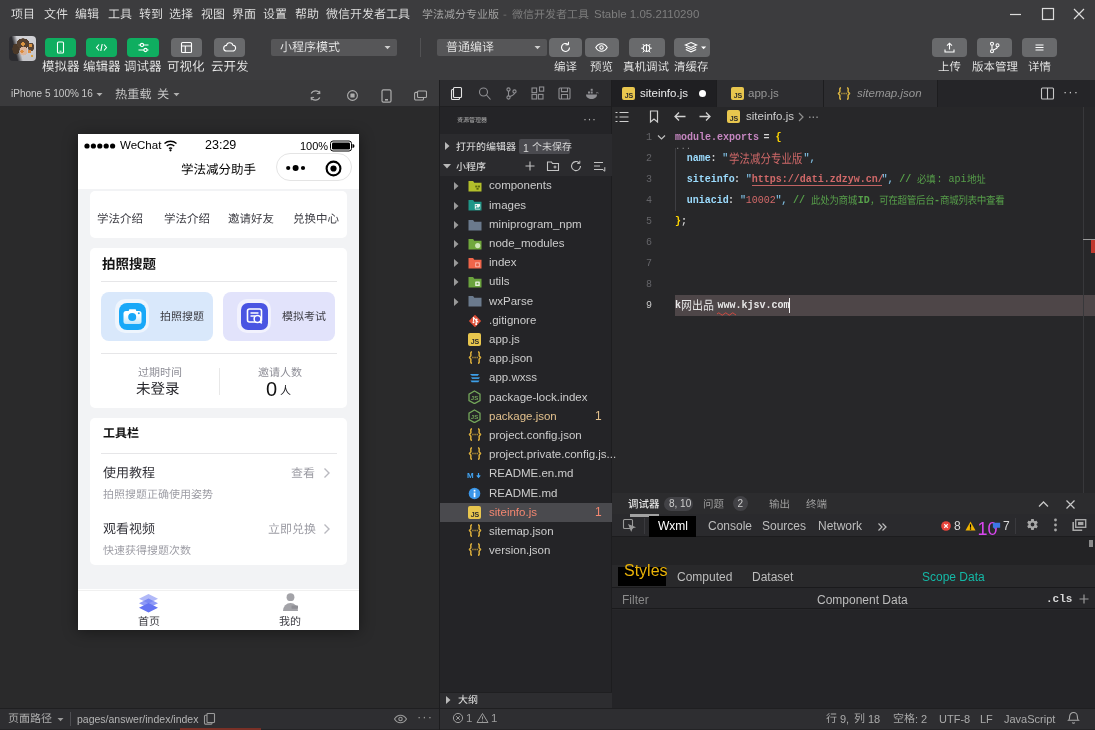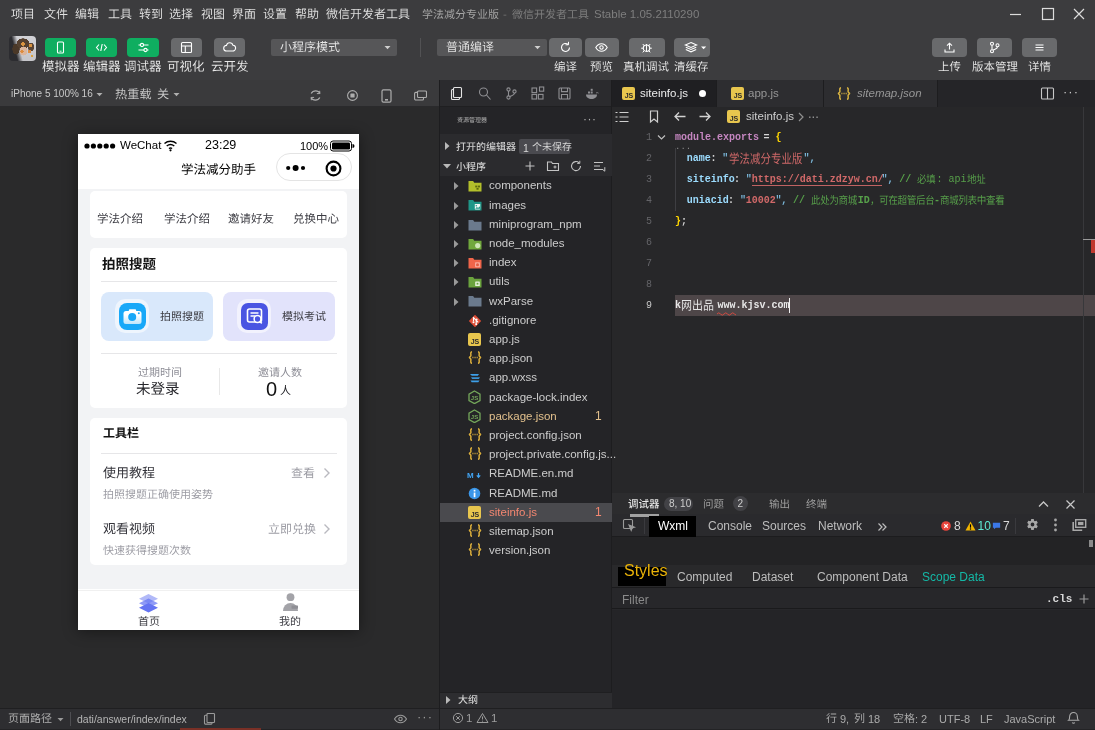--- a/index.html
+++ b/index.html
@@ -956,21 +956,21 @@
     <div class="lat mono" style="left:936.4px;top:173.7px;font-size:10px;font-weight:normal;color:#57a04a">: api</div>
     <svg style="position:absolute;left:966.9px;top:172.3px;overflow:visible;" width="20" height="15">
       <g fill="#57a04a" transform="translate(0,11.0)">
         <use href="#r5730" transform="translate(0.0,0) scale(0.0095,-0.0108)"></use>
         <use href="#r5740" transform="translate(9.2,0) scale(0.0095,-0.0108)"></use>
       </g>
     </svg>
     <div class="lat mono" style="left:686.8px;top:194.7px;font-size:10px;font-weight:bold;color:#9cdcfe">uniacid</div>
     <div class="lat mono" style="left:728.1px;top:194.7px;font-size:10px;font-weight:bold;color:#d4d4d4">: </div>
     <div class="lat mono" style="left:739.9px;top:194.7px;font-size:10px;font-weight:bold;color:#7ab6d8">"</div>
-    <div class="lat mono" style="left:745.8px;top:194.7px;font-size:10px;font-weight:bold;color:#d16969">10002</div>
+    <div class="lat mono" style="left:745.8px;top:194.7px;font-size:10px;font-weight:normal;color:#d16969">10002</div>
     <div class="lat mono" style="left:775.4px;top:194.7px;font-size:10px;font-weight:bold;color:#7ab6d8">"</div>
     <div class="lat mono" style="left:781.3px;top:194.7px;font-size:10px;font-weight:bold;color:#7ab6d8">, </div>
     <div class="lat mono" style="left:793.1px;top:194.7px;font-size:10px;font-weight:bold;color:#57a04a">// </div>
     <svg style="position:absolute;left:810.8px;top:193.3px;overflow:visible;" width="48" height="15">
       <g fill="#57a04a" transform="translate(0,11.0)">
         <use href="#r6B64" transform="translate(0.0,0) scale(0.0095,-0.0108)"></use>
         <use href="#r5904" transform="translate(9.2,0) scale(0.0095,-0.0108)"></use>
         <use href="#r4E3A" transform="translate(18.4,0) scale(0.0095,-0.0108)"></use>
         <use href="#r5546" transform="translate(27.6,0) scale(0.0095,-0.0108)"></use>
         <use href="#r57CE" transform="translate(36.8,0) scale(0.0095,-0.0108)"></use>
@@ -1075,21 +1075,21 @@
     <svg class="abs" style="left:940.5px;top:521px" width="10" height="10" viewBox="0 0 12 12">
       <circle cx="6" cy="6" r="5.8" fill="#e8443c"></circle>
       <path d="M3.9 3.9l4.2 4.2M8.1 3.9L3.9 8.1" stroke="#fff" stroke-width="1.3"></path>
     </svg>
     <div class="lat" style="left:954px;top:519px;font-size:12px;color:#d8d8d8">8</div>
     <svg class="abs" style="left:964.5px;top:521px" width="11" height="10" viewBox="0 0 13 12">
       <path d="M6.5 0.5L12.5 11.5H0.5z" fill="#f0b400"></path>
       <path d="M6.5 4v4" stroke="#000" stroke-width="1.4"></path>
       <circle cx="6.5" cy="9.7" r="0.9" fill="#000"></circle>
     </svg>
-    <div class="lat" style="left:977.5px;top:519px;font-size:12px;color:#5eead4">10</div>
+    <div class="lat" style="left:977.5px;top:519px;font-size:18px;color:#d946ef">10</div>
     <svg class="abs" style="left:991.5px;top:522px" width="9" height="8" viewBox="0 0 12 11">
       <path d="M1 1h10v7H5L2.5 10V8H1z" fill="#3b78e7"></path>
     </svg>
     <div class="lat" style="left:1003px;top:519px;font-size:12px;color:#d8d8d8">7</div>
     <div class="abs" style="left:1014.5px;top:518px;width:1px;height:16px;background:#3a3a3e"></div>
     <svg class="abs" style="left:1025.5px;top:518px" width="13" height="13" viewBox="0 0 24 24" fill="#a8a8a8">
       <path d="M19.4 13c.04-.32.06-.66.06-1s-.02-.68-.07-1l2.1-1.65c.19-.15.24-.42.12-.64l-2-3.46c-.12-.22-.39-.3-.61-.22l-2.49 1c-.52-.4-1.08-.73-1.69-.98l-.38-2.65C14.46 2.18 14.25 2 14 2h-4c-.25 0-.46.18-.49.42l-.38 2.65c-.61.25-1.17.59-1.69.98l-2.49-1c-.23-.09-.49 0-.61.22l-2 3.46c-.13.22-.07.49.12.64L4.56 11c-.05.32-.08.66-.08 1s.03.68.08 1l-2.11 1.65c-.19.15-.25.42-.12.64l2 3.46c.12.22.39.3.61.22l2.49-1c.52.4 1.08.73 1.69.98l.38 2.65c.03.24.24.42.49.42h4c.25 0 .46-.18.49-.42l.38-2.65c.61-.25 1.17-.59 1.69-.98l2.49 1c.23.09.49 0 .61-.22l2-3.46c.12-.22.07-.49-.12-.64zM12 15.5a3.5 3.5 0 1 1 0-7a3.5 3.5 0 0 1 0 7z"></path>
     </svg>
     <svg class="abs" style="left:1053px;top:518px" width="5" height="14" viewBox="0 0 5 14" fill="#a8a8a8">
       <circle cx="2.5" cy="2" r="1.4"></circle>
@@ -1100,41 +1100,41 @@
       <rect x="3.7" y="1.7" width="10" height="7.6"></rect>
       <rect x="6" y="3.9" width="5.4" height="3.2" fill="#a8a8a8" stroke="none"></rect>
       <path d="M1.2 4v8.2h9" stroke-width="1.6"></path>
     </svg>
     <div class="abs" style="left:1089px;top:540px;width:4px;height:7px;background:#8a8a8a"></div>
     <div class="abs" style="left:612px;top:565px;width:483px;height:23px;border-bottom:1px solid #1a1a1c"></div>
     <div class="abs" style="left:618px;top:567px;width:48px;height:19px;background:#000"></div>
     <div class="lat" style="left:624px;top:562px;font-size:16px;color:#eab308">Styles</div>
     <div class="lat" style="left:677px;top:570px;font-size:12px;color:#bdbdbd">Computed</div>
     <div class="lat" style="left:752px;top:570px;font-size:12px;color:#bdbdbd">Dataset</div>
-    <div class="lat" style="left:817px;top:570px;font-size:12px;color:#bdbdbd">Component Data</div>
+    <div class="lat" style="left:817px;top:593px;font-size:12px;color:#bdbdbd">Component Data</div>
     <div class="lat" style="left:922px;top:570px;font-size:12px;color:#14b8a6">Scope Data</div>
     <div class="lat" style="left:622px;top:593px;font-size:12px;color:#8a8a8a">Filter</div>
     <div class="lat mono" style="left:1046px;top:593px;font-size:11px;font-weight:bold;color:#d8d8d8">.cls</div>
     <svg class="abs" style="left:1078px;top:593px" width="12" height="12" viewBox="0 0 12 12" fill="none" stroke="#9a9a9a" stroke-width="1.2">
       <path d="M6 1.5v9M1.5 6h9"></path>
     </svg>
     <div class="abs" style="left:612px;top:608px;width:483px;height:1px;background:#1a1a1c"></div>
     <svg style="position:absolute;left:8.0px;top:710.7px;overflow:visible;" width="46" height="15">
       <g fill="#b5b5b5" transform="translate(0,11.2)">
         <use href="#r9875" transform="translate(0.0,0) scale(0.0110,-0.0110)"></use>
         <use href="#r9762" transform="translate(11.0,0) scale(0.0110,-0.0110)"></use>
         <use href="#r8DEF" transform="translate(22.0,0) scale(0.0110,-0.0110)"></use>
         <use href="#r5F84" transform="translate(33.0,0) scale(0.0110,-0.0110)"></use>
       </g>
     </svg>
     <svg class="abs" style="left:56px;top:715px" width="9" height="9" viewBox="0 0 9 9">
       <path d="M1.5 3l3 3.2 3-3.2z" fill="#9a9a9a"></path>
     </svg>
     <div class="abs" style="left:70px;top:712px;width:1px;height:14px;background:#4e4e52"></div>
-    <div class="lat" style="left:77px;top:713px;font-size:10.5px;color:#b5b5b5">dati/answer/index/index</div>
+    <div class="lat" style="left:77px;top:713px;font-size:10.5px;color:#b5b5b5">pages/answer/index/index</div>
     <svg class="abs" style="left:203px;top:712px" width="13" height="13" viewBox="0 0 13 13" fill="none" stroke="#9a9a9a" stroke-width="1.1">
       <rect x="4" y="1.5" width="7.5" height="9" rx="0.8"></rect>
       <path d="M9 10.5v0.8a0.8 0.8 0 0 1-0.8 0.8H2.3a0.8 0.8 0 0 1-0.8-0.8V4.1a0.8 0.8 0 0 1 0.8-0.8H4"></path>
     </svg>
     <svg class="abs" style="left:393px;top:713px" width="15" height="12" viewBox="0 0 15 12" fill="none" stroke="#9a9a9a" stroke-width="1.1">
       <path d="M1.5 6C3 3.5 5 2.2 7.5 2.2S12 3.5 13.5 6C12 8.5 10 9.8 7.5 9.8S3 8.5 1.5 6z"></path>
       <circle cx="7.5" cy="6" r="1.7"></circle>
     </svg>
     <div class="lat" style="left:417px;top:709px;font-size:13px;color:#9a9a9a;letter-spacing:1px">···</div>
     <svg style="position:absolute;left:826.0px;top:711.2px;overflow:visible;" width="13" height="15">

